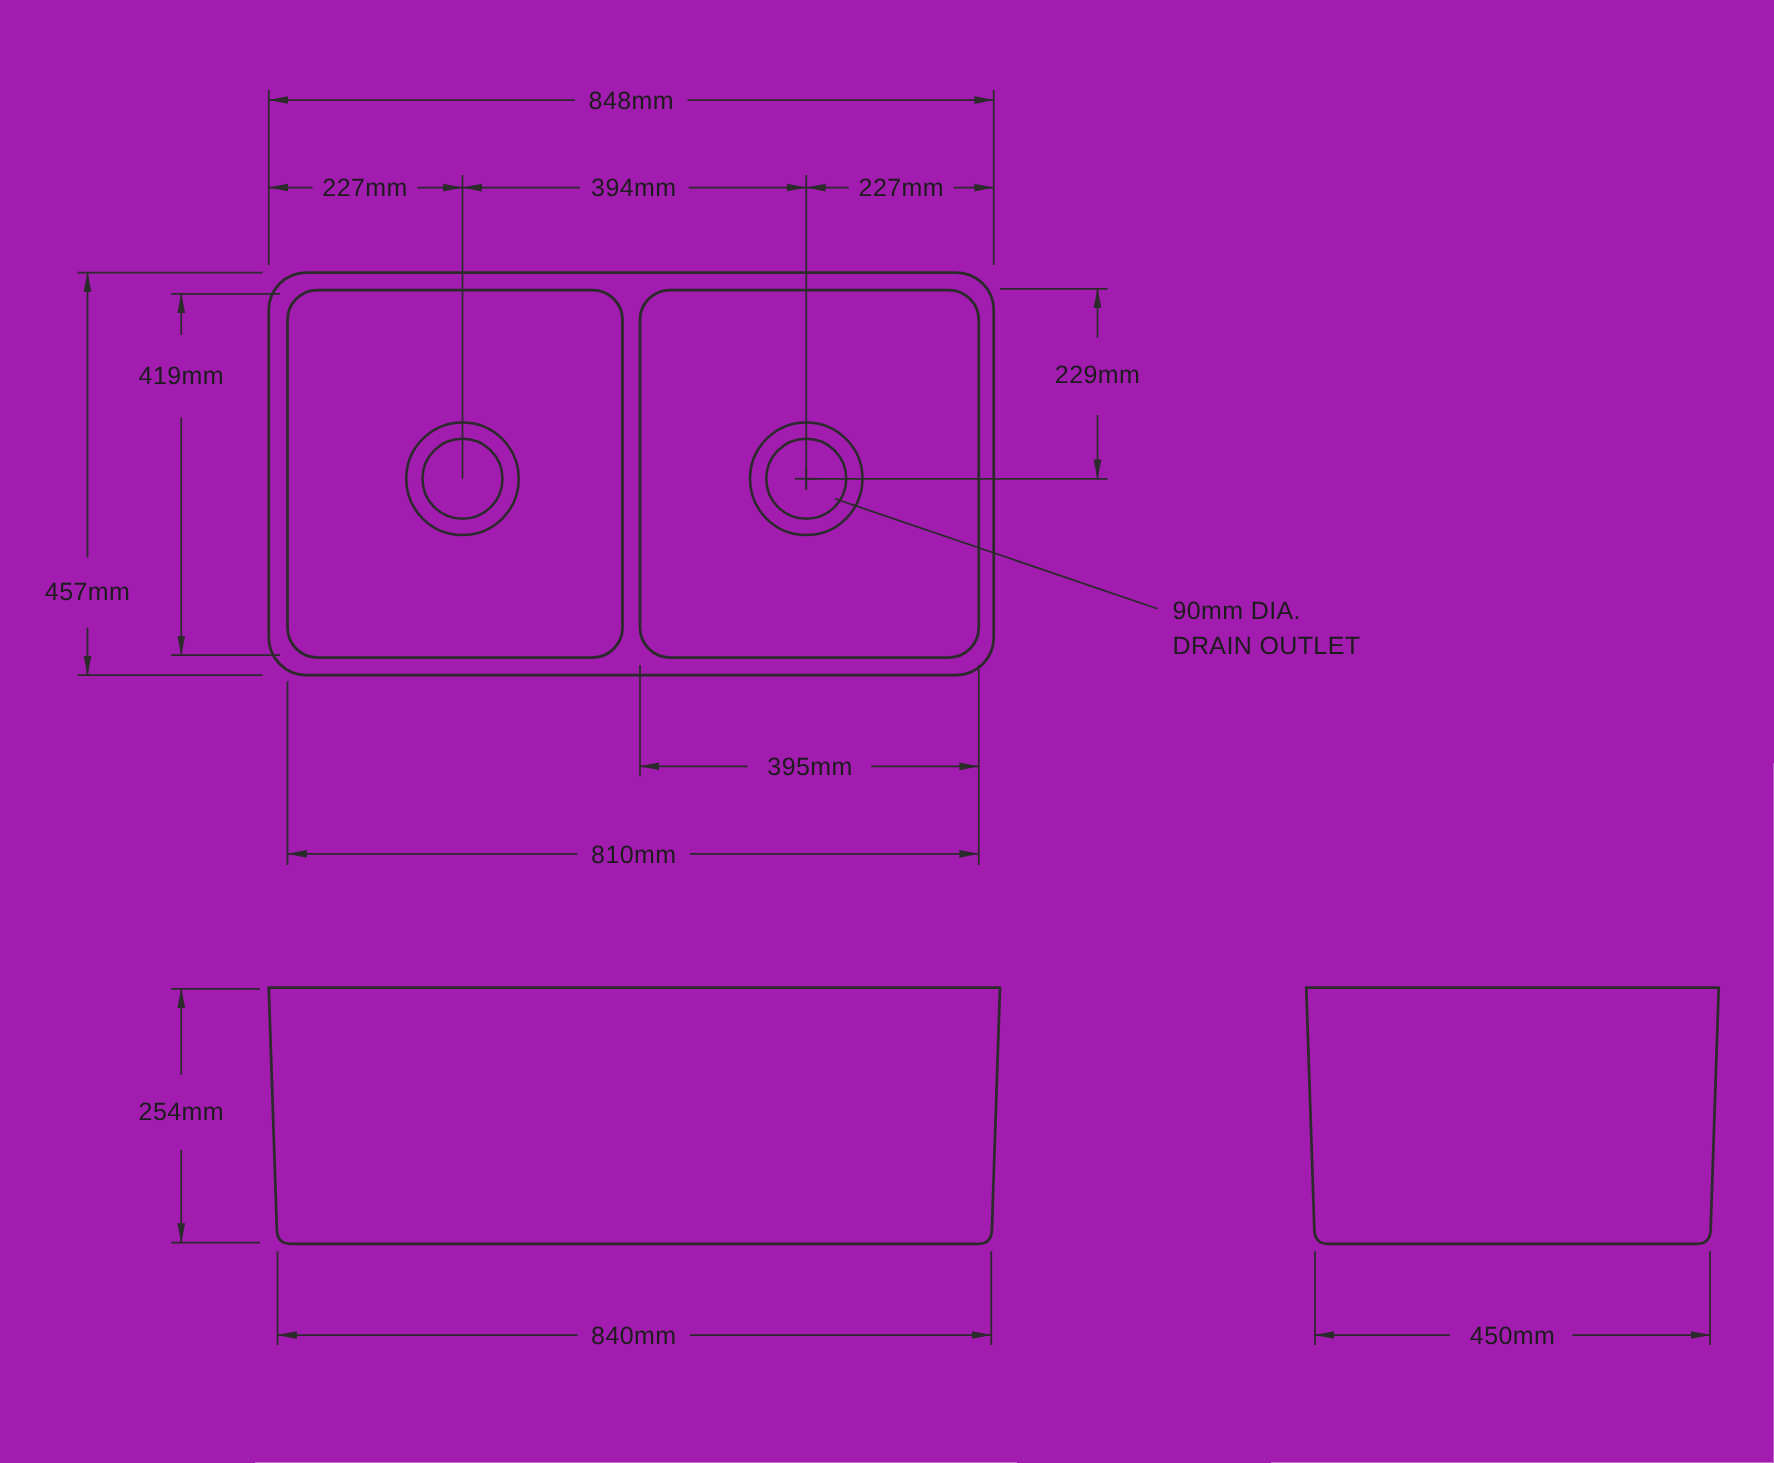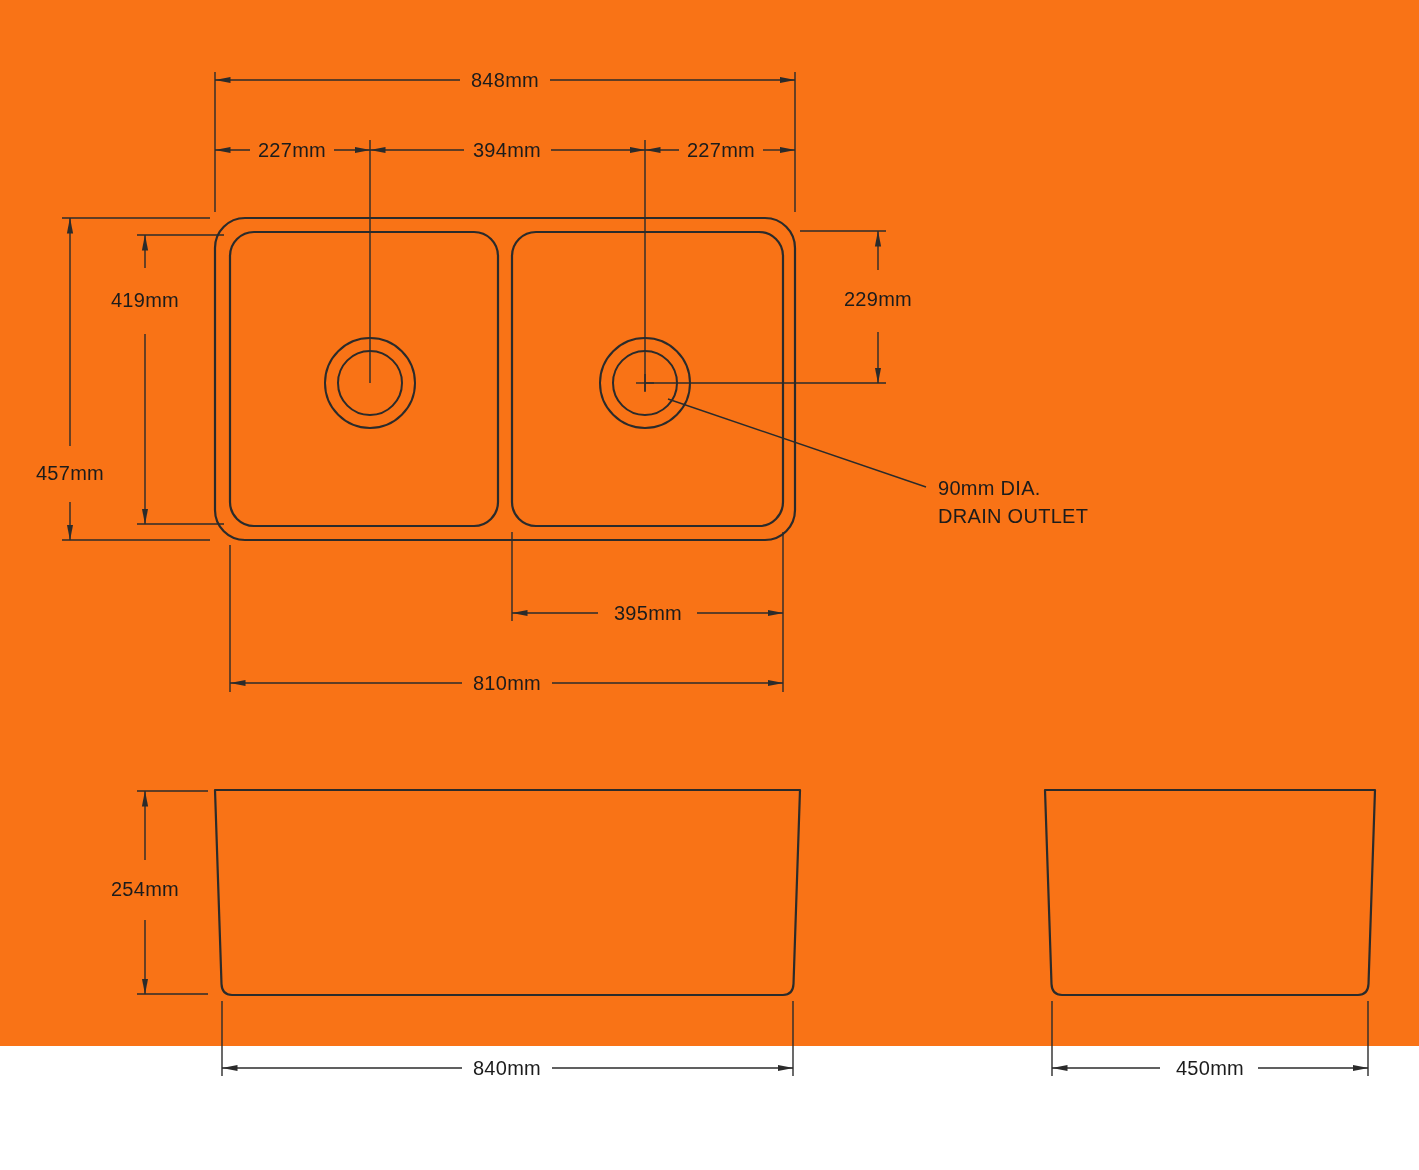--- a/index.html
+++ b/index.html
@@ -3,21 +3,21 @@
 <meta charset="utf-8">
 <style>
   * { margin: 0; padding: 0; box-sizing: border-box; }
   html, body { background: #ffffff; }
   body {
     width: 1419px;
     height: 1170px;
     font-family: "Liberation Sans", "DejaVu Sans", sans-serif;
     overflow: hidden;
   }
-  .sheet { width: 1419px; height: 1046px; background: #f97316; text-align: center; }
+  .sheet { width: 1419px; height: 1170px; background: #a21caf; text-align: center; }
   svg { display: block; }
   .outline {
     fill: none;
     stroke: #2b2b2b;
     stroke-width: 2.2;
     stroke-linejoin: round;
   }
   .dims line, .dims path.leader {
     stroke: #2b2b2b;
     stroke-width: 1.4;

